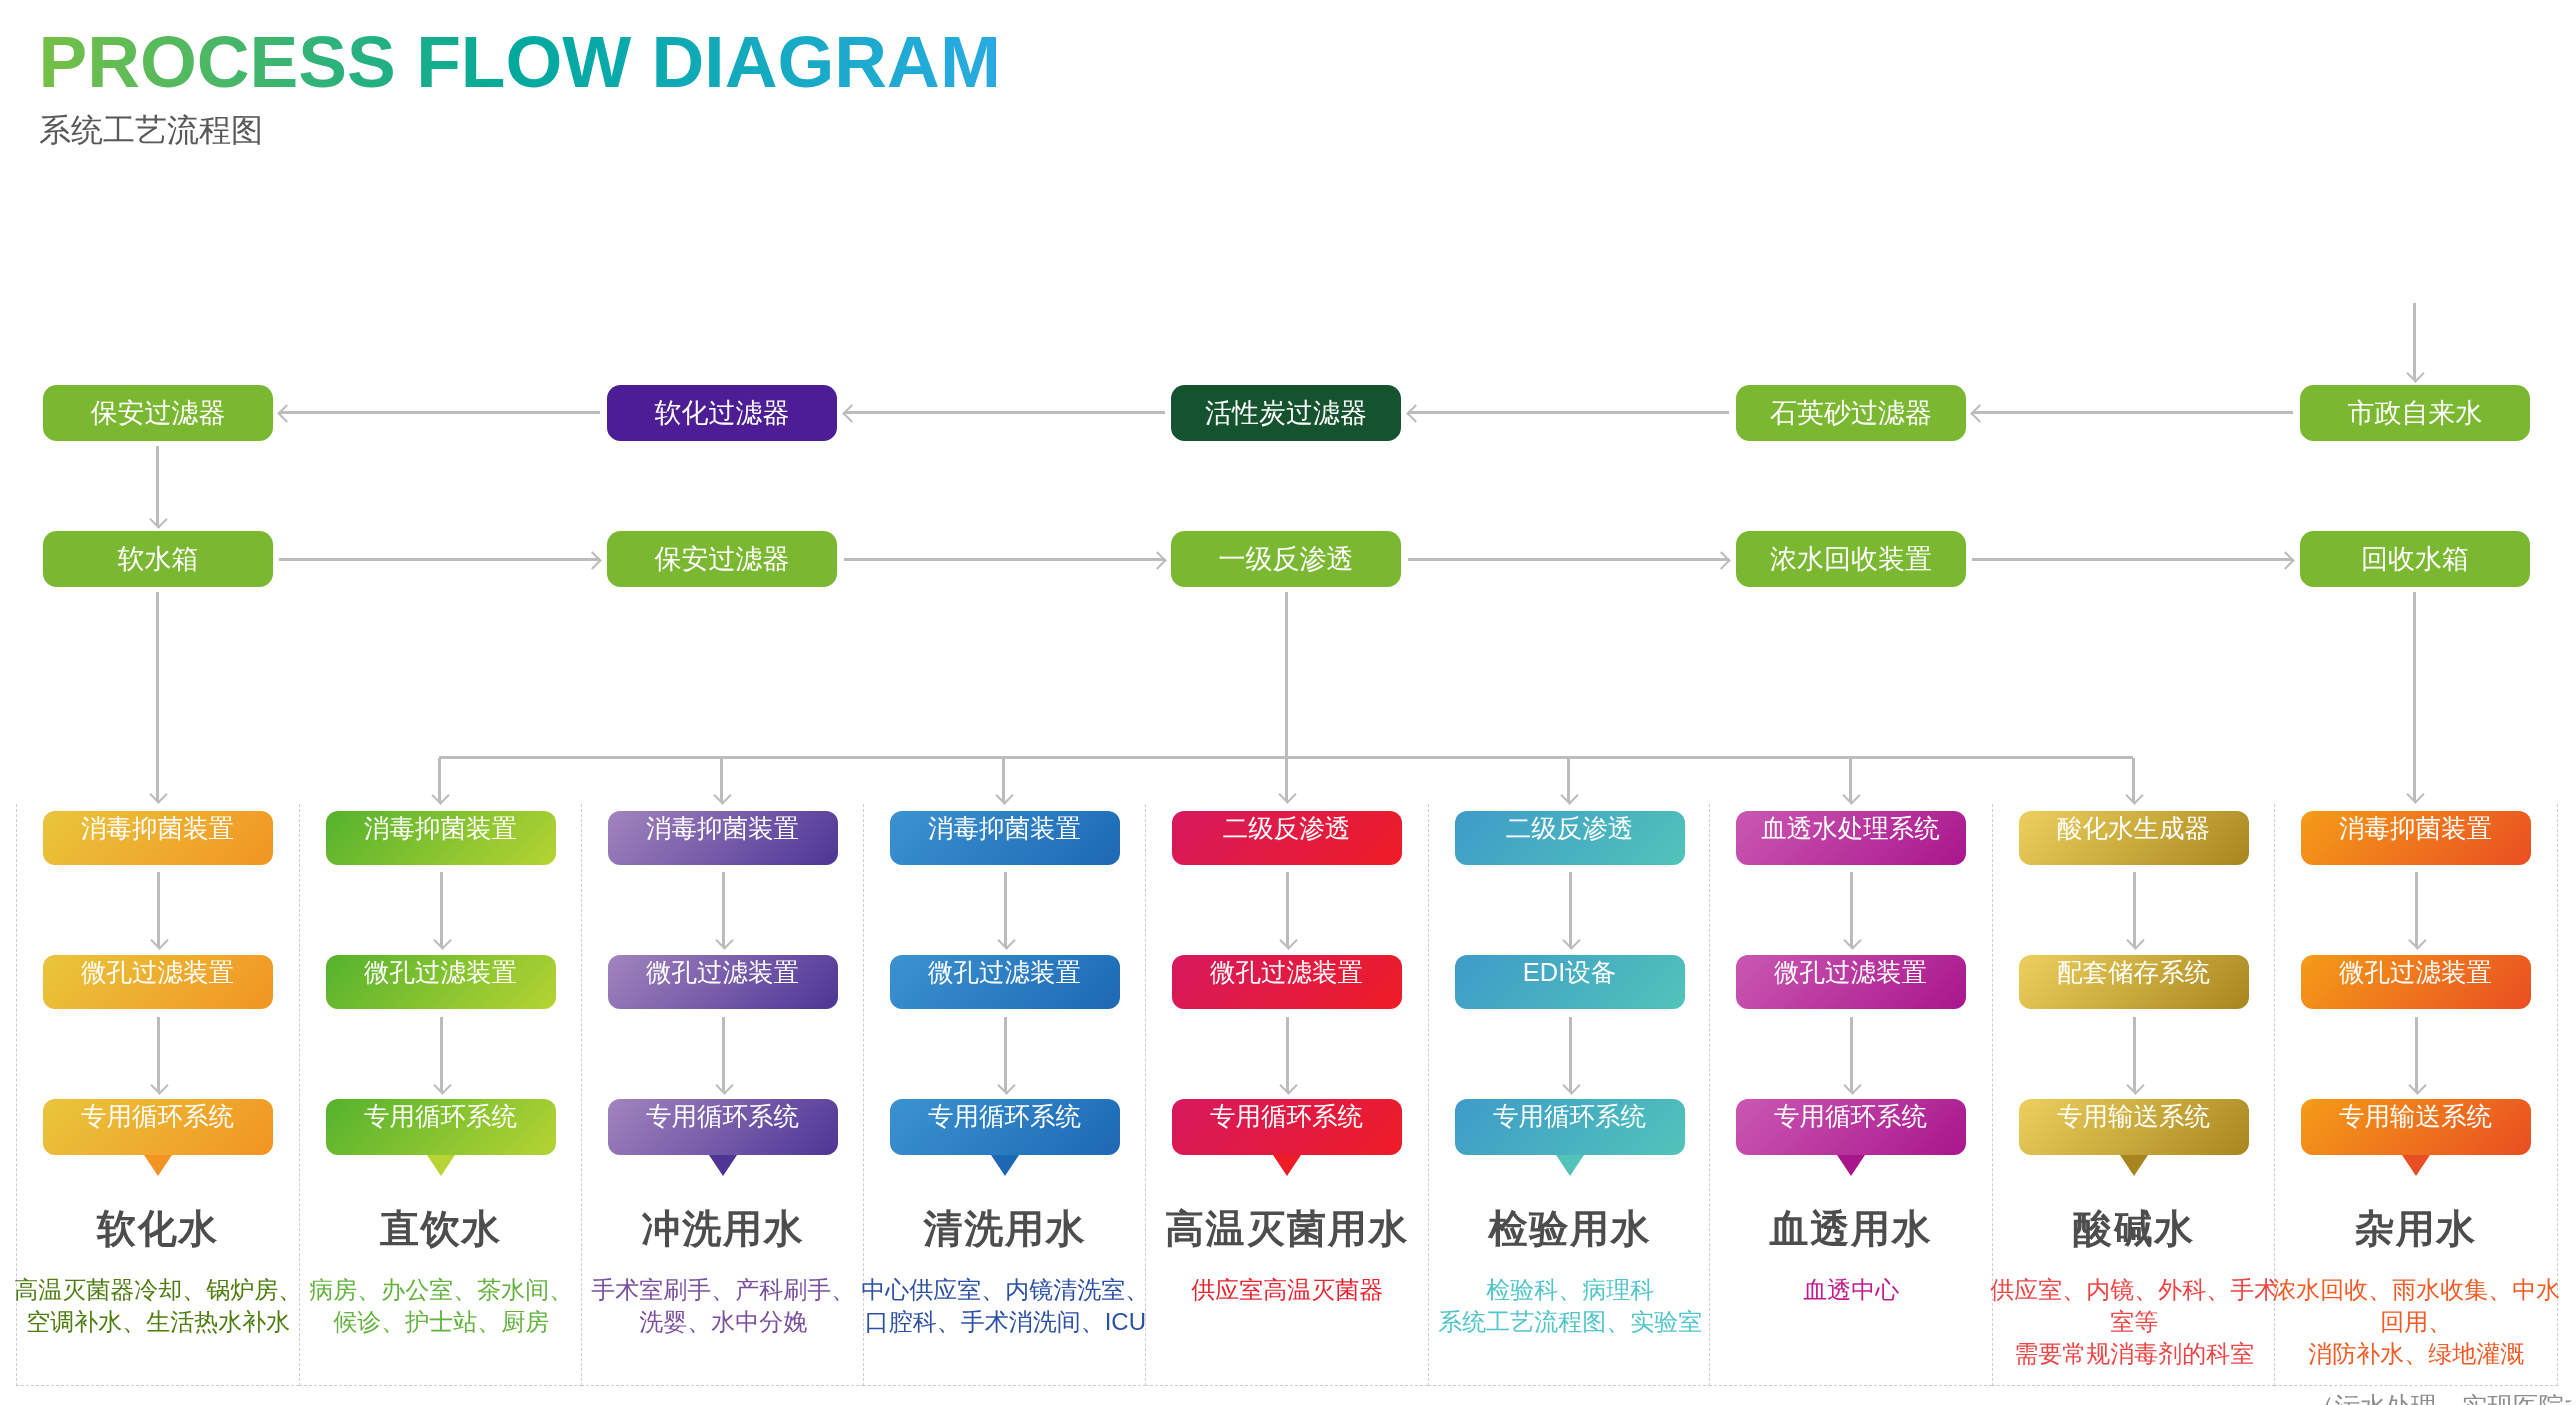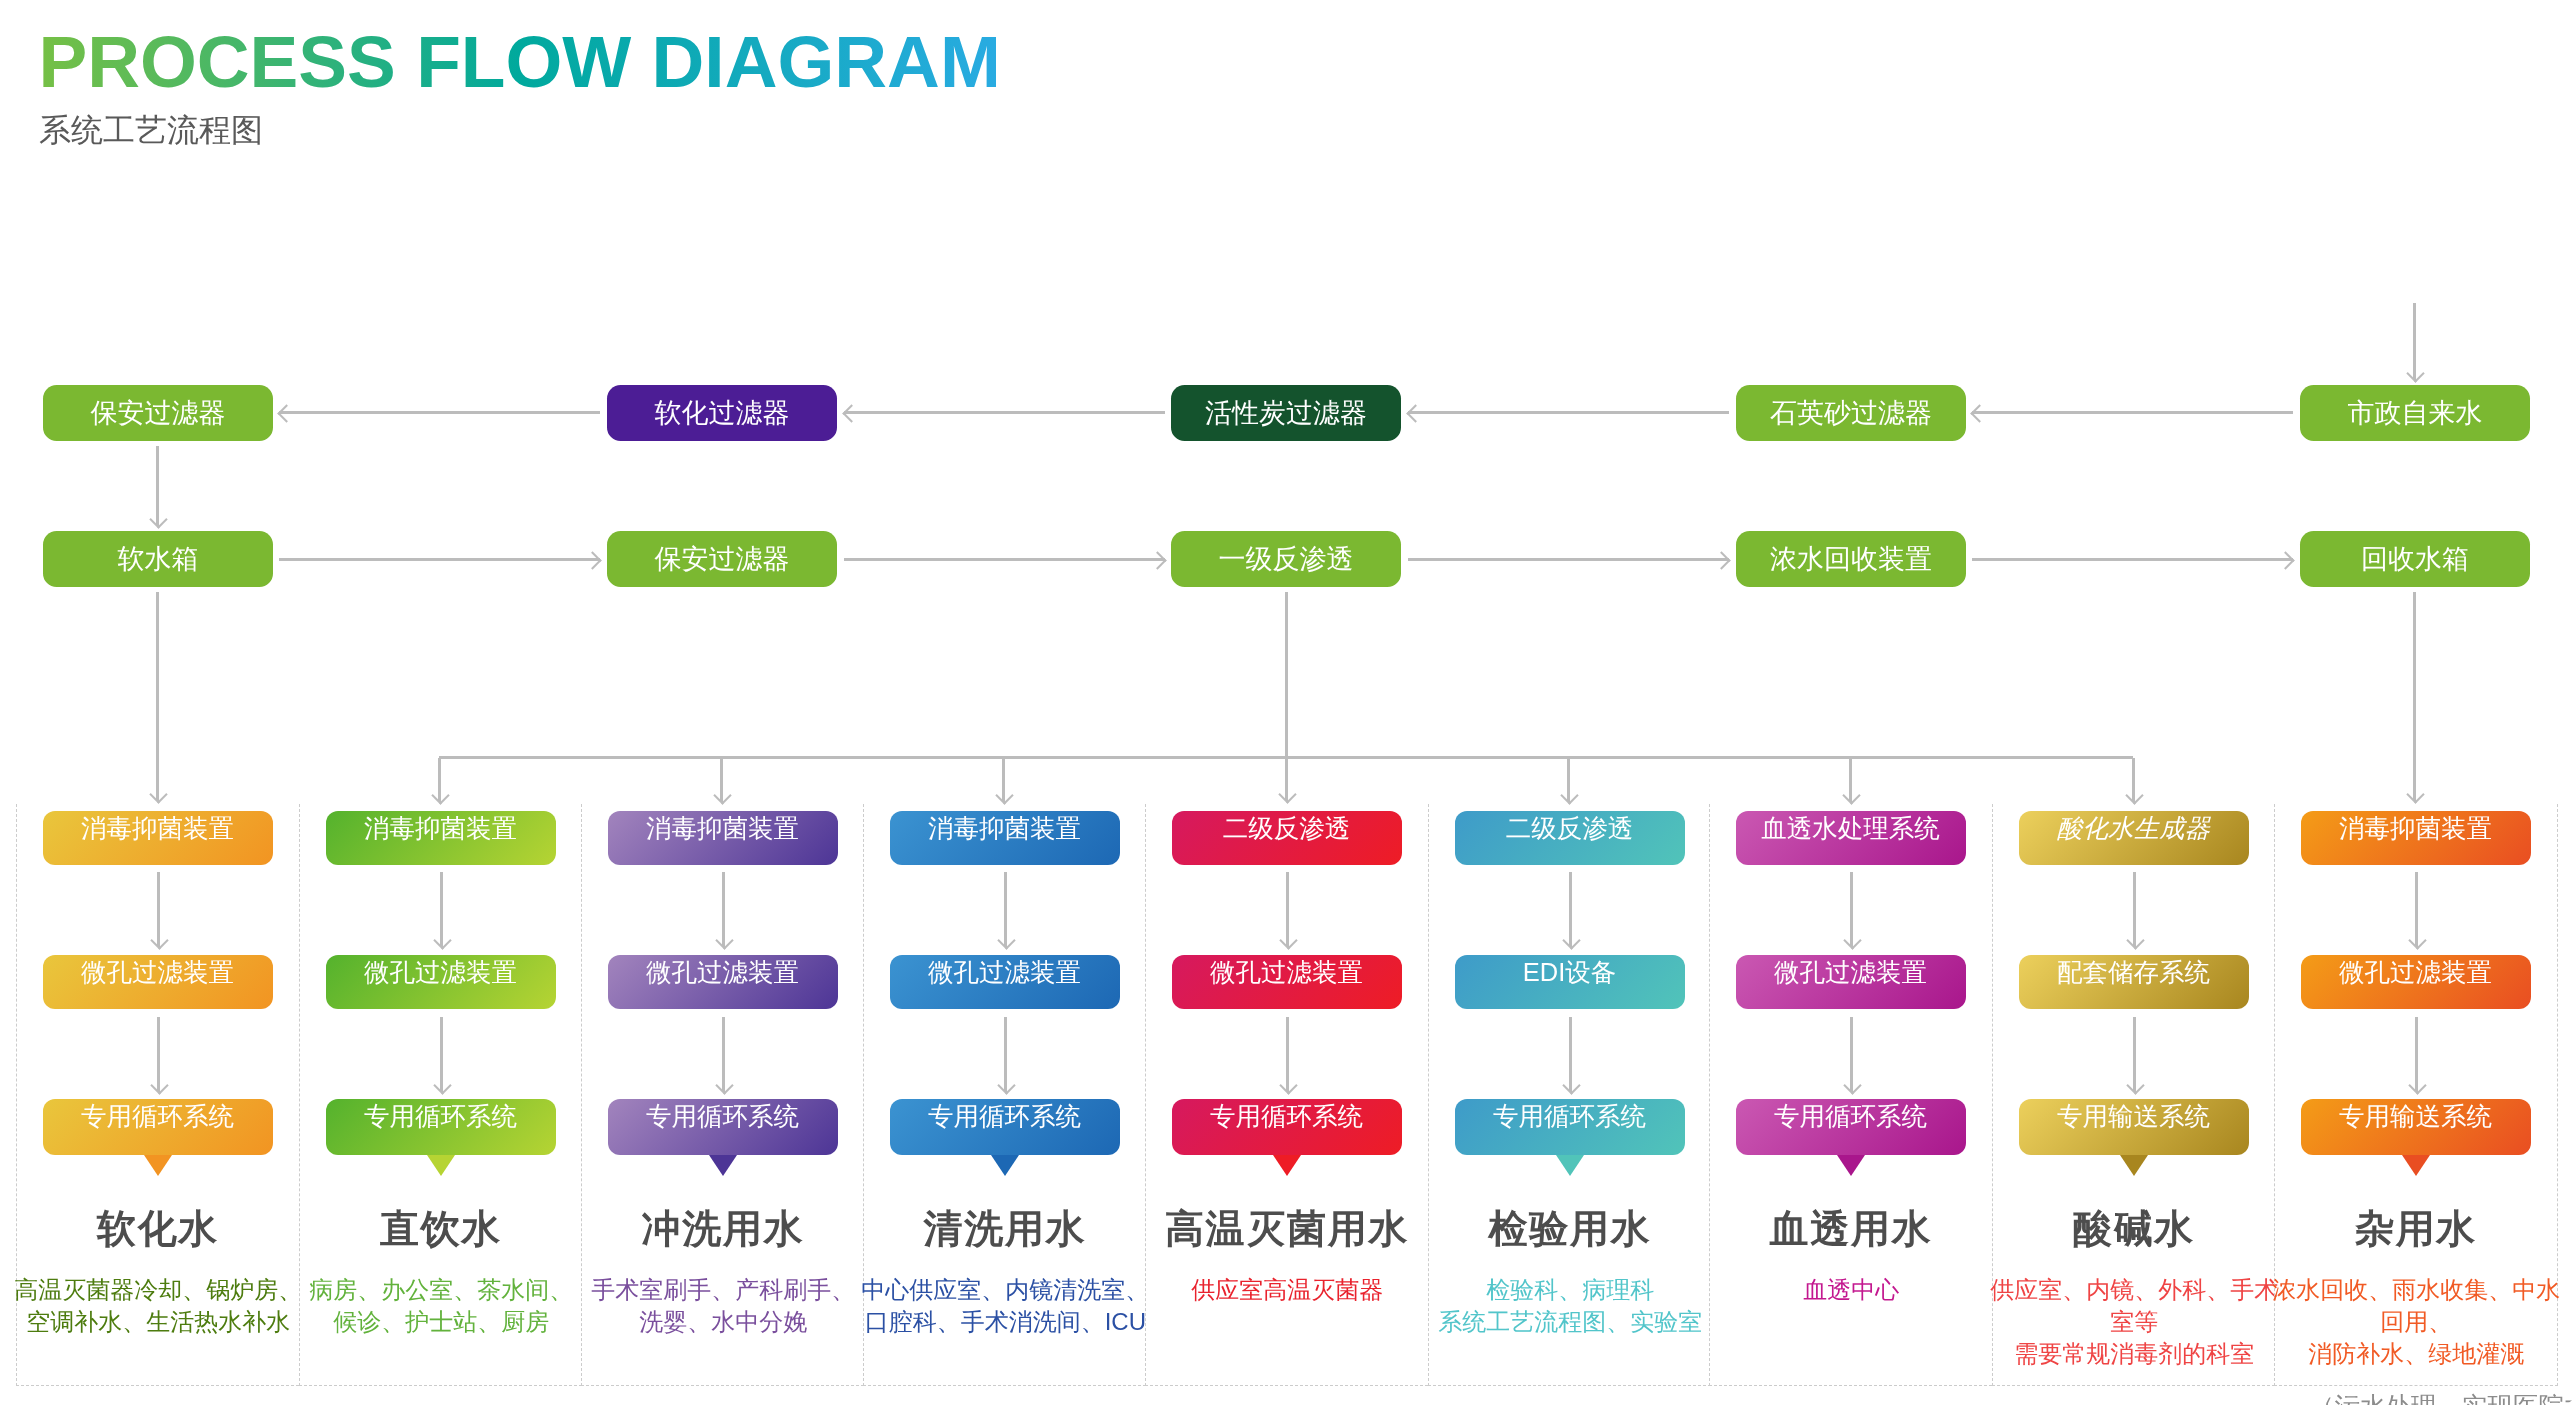--- a/index.html
+++ b/index.html
@@ -230,21 +230,21 @@
     <div class="va cva2"></div>
     <div class="node t3" style="background: linear-gradient(135deg, rgb(202, 88, 178), rgb(169, 22, 140));">
         <span>专用循环系统</span>
       </div>
     <div class="tail" style="border-top-color: rgb(169, 22, 140);"></div>
     <div class="wtitle">血透用水</div>
     <div class="wdesc" style="color: rgb(195, 24, 143);">血透中心</div>
   </div>
 
   <div class="cell" style="left:1992px;">
-    <div class="node t1" style="background: linear-gradient(135deg, rgb(236, 208, 92), rgb(168, 134, 31)); font-style: italic;">
+    <div class="node t1" style="background: linear-gradient(135deg, rgb(236, 208, 92), rgb(168, 134, 31));">
         <span>酸化水生成器</span>
       </div>
     <div class="va cva1"></div>
     <div class="node t2" style="background: linear-gradient(135deg, rgb(236, 208, 92), rgb(168, 134, 31));">
         <span>配套储存系统</span>
       </div>
     <div class="va cva2"></div>
     <div class="node t3" style="background: linear-gradient(135deg, rgb(236, 208, 92), rgb(168, 134, 31));">
         <span>专用输送系统</span>
       </div>

